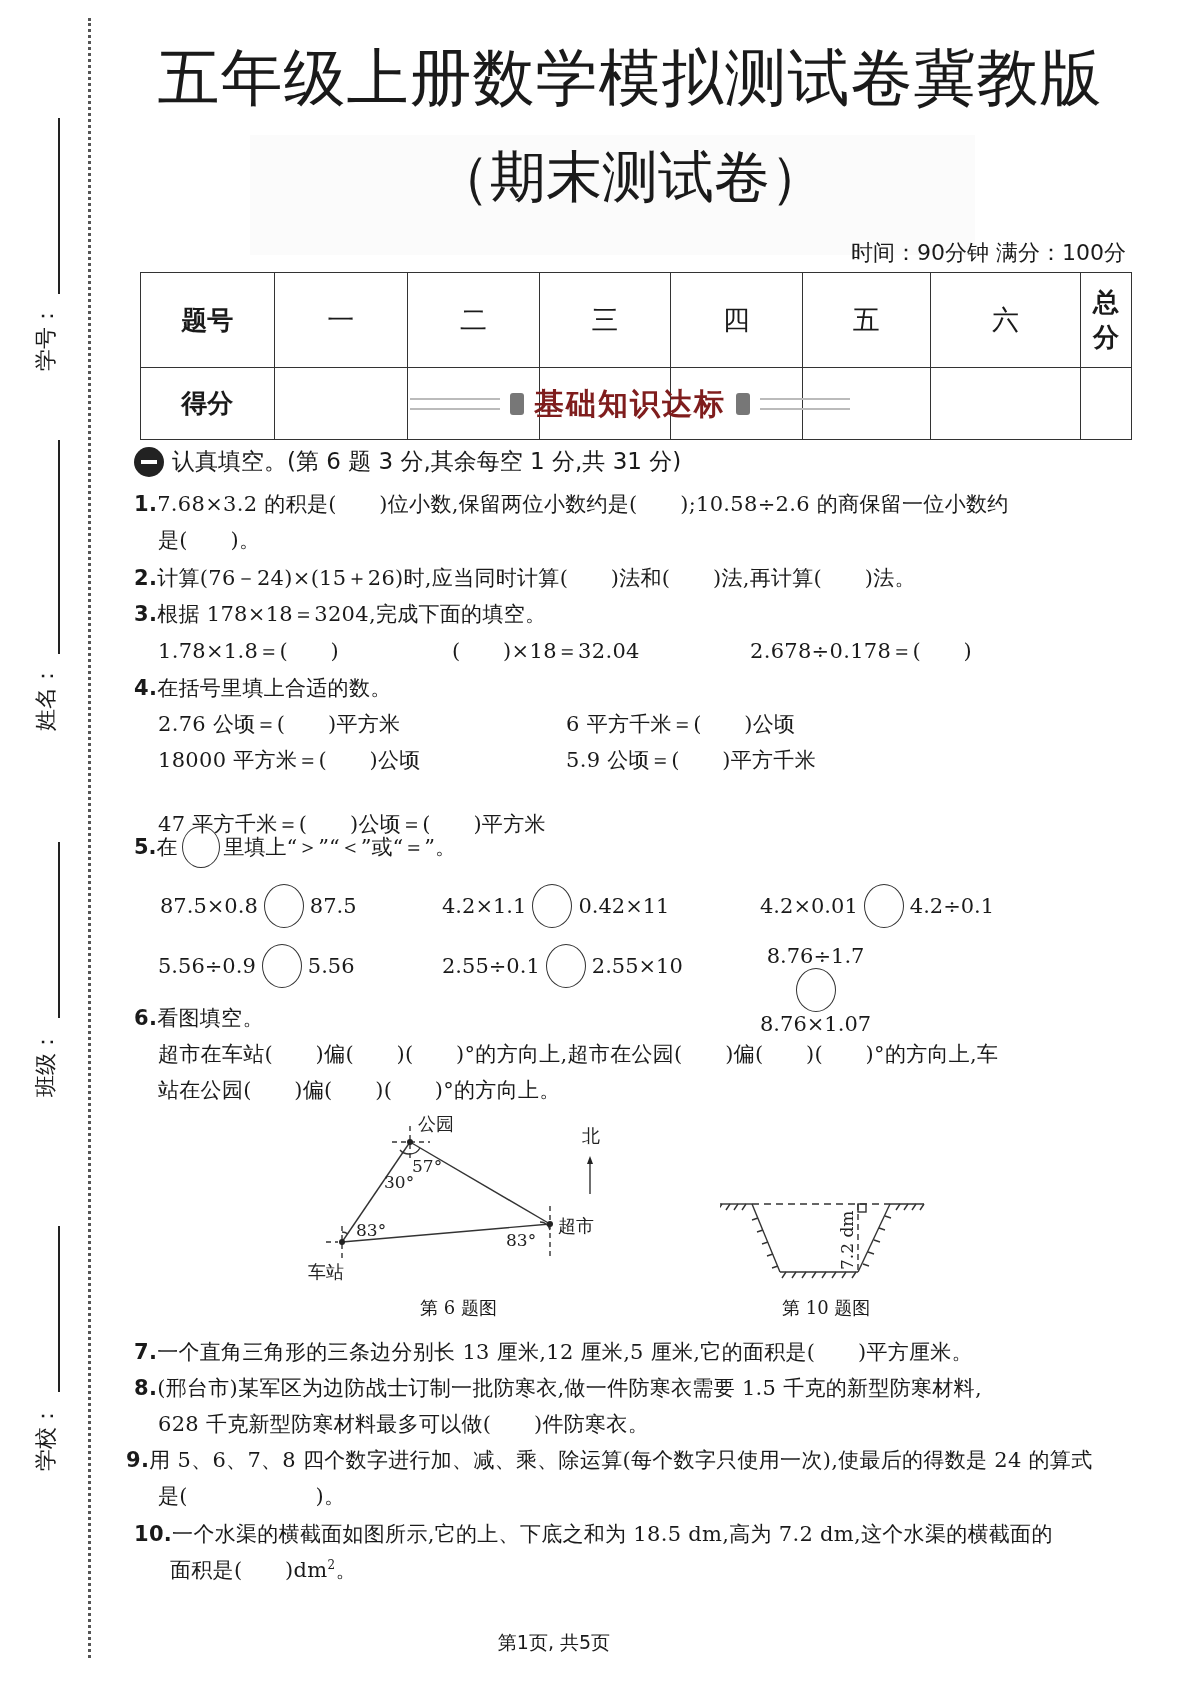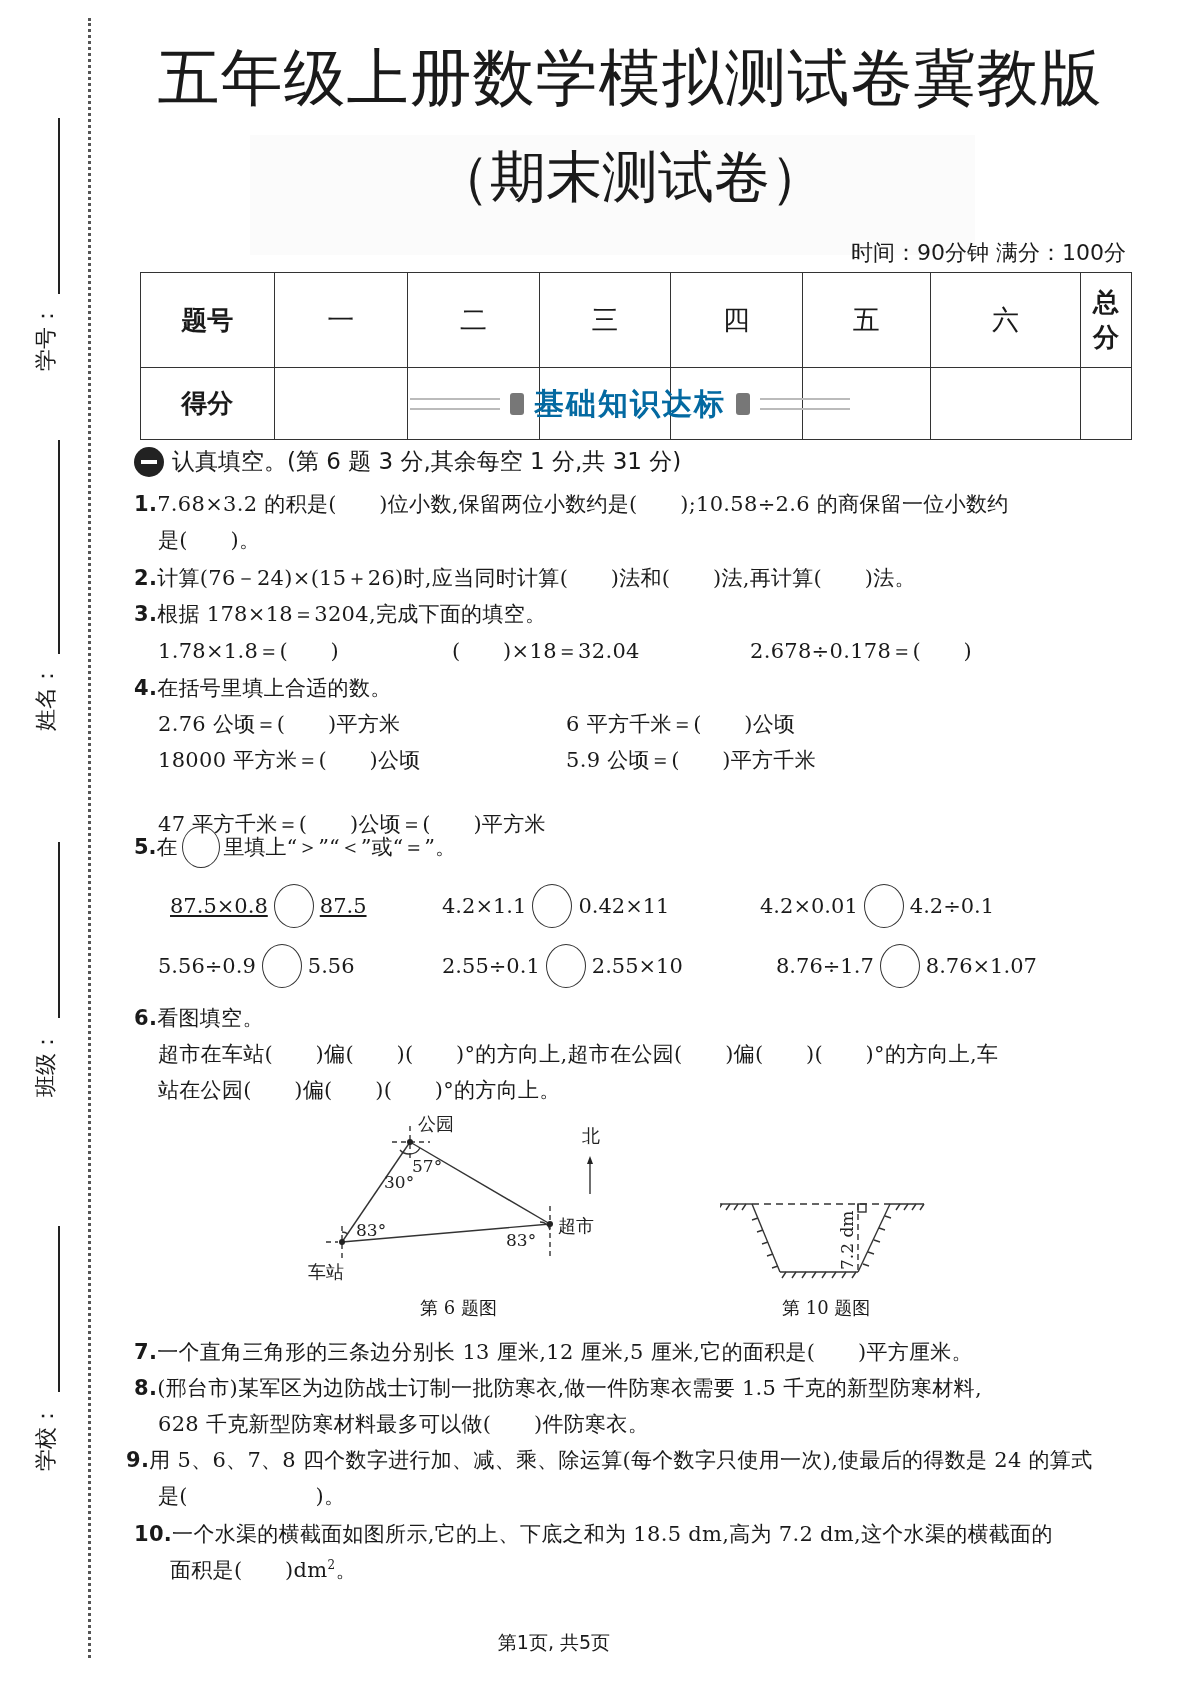--- a/index.html
+++ b/index.html
@@ -28,21 +28,21 @@
   table.score { position: absolute; left: 140px; top: 272px; width: 992px; border-collapse: collapse; }
   table.score td { border: 1.5px solid #333; height: 47px; text-align: center; font-size: 27px;
                    font-family: "DejaVu Serif", serif; padding: 12px; }
   table.score td.h { font-family: "DejaVu Sans", sans-serif; font-weight: bold; font-size: 26px; }
 
   
   .banner { position: absolute; left: 120px; top: 380px; width: 1020px; height: 48px;
             display: flex; align-items: center; justify-content: center; gap: 10px; }
   .banner .lines { width: 90px; height: 8px; border-top: 2px solid #bbb; border-bottom: 2px solid #bbb; }
   .banner .blk { width: 14px; height: 22px; background: #777; border-radius: 3px; }
-  .banner .txt { font-family: "DejaVu Sans", sans-serif; font-weight: bold; font-size: 30px; color: #0369a1; letter-spacing: 2px; }
+  .banner .txt { font-family: "DejaVu Sans", sans-serif; font-weight: bold; font-size: 30px; color: #7f1d1d; letter-spacing: 2px; }
 
   
   .sec { position: absolute; left: 134px; top: 446px; font-family: "DejaVu Sans", sans-serif; font-size: 23px;
          display: flex; align-items: center; font-weight: 500; }
   .sec .num { width: 30px; height: 30px; border-radius: 50%; background: #222; color: #fff; display: flex;
               align-items: center; justify-content: center; margin-right: 8px; font-weight: bold; }
   .sec .num::after { content: ""; width: 16px; height: 4px; background: #fff; }
 
   .line { position: absolute; font-size: 21px; white-space: nowrap; letter-spacing: 0.3px; }
   .qn { font-family: "DejaVu Sans", sans-serif; font-weight: bold; }
@@ -141,21 +141,21 @@
 <div class="line" style="left:566px;top:746px;">5.9 公顷＝(　　)平方千米</div>
 <div class="line" style="left:158px;top:782px;margin-top:28px;">47 平方千米＝(　　)公顷＝(　　)平方米</div>
 
 <div class="cmp" style="left:134px;top:826px;">
   <span class="qn">5.</span>
     <span>在</span>
     <span class="circle small"></span>
     <span>里填上“＞”“＜”或“＝”。</span>
 </div>
 
-<div class="cmp" style="left:170px;top:884px;text-decoration:underline;">
+<div class="cmp" style="left:160px;top:884px;">
   <span>87.5×0.8</span>
     <span class="circle"></span>
     <span>87.5</span>
 </div>
 <div class="cmp" style="left:442px;top:884px;">
   <span>4.2×1.1</span>
     <span class="circle"></span>
     <span>0.42×11</span>
 </div>
 <div class="cmp" style="left:760px;top:884px;">
@@ -166,21 +166,21 @@
 <div class="cmp" style="left:158px;top:944px;">
   <span>5.56÷0.9</span>
     <span class="circle"></span>
     <span>5.56</span>
 </div>
 <div class="cmp" style="left:442px;top:944px;">
   <span>2.55÷0.1</span>
     <span class="circle"></span>
     <span>2.55×10</span>
 </div>
-<div class="cmp" style="left:776px;top:944px;">
+<div class="cmp" style="left:760px;top:944px;flex-direction:column;">
   <span>8.76÷1.7</span>
     <span class="circle"></span>
     <span>8.76×1.07</span>
 </div>
 
 <div class="line" style="left:134px;top:1004px;">
   <span class="qn">6.</span><span>看图填空。</span>
 </div>
 <div class="line" style="left:158px;top:1040px;">超市在车站(　　)偏(　　)(　　)°的方向上,超市在公园(　　)偏(　　)(　　)°的方向上,车</div>
 <div class="line" style="left:158px;top:1076px;">站在公园(　　)偏(　　)(　　)°的方向上。</div>

